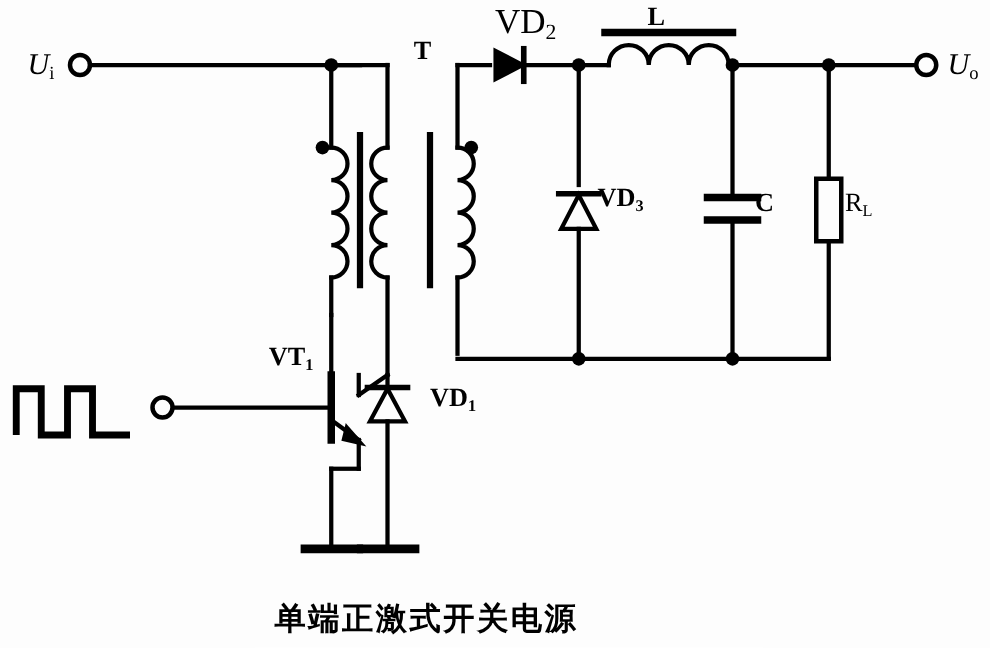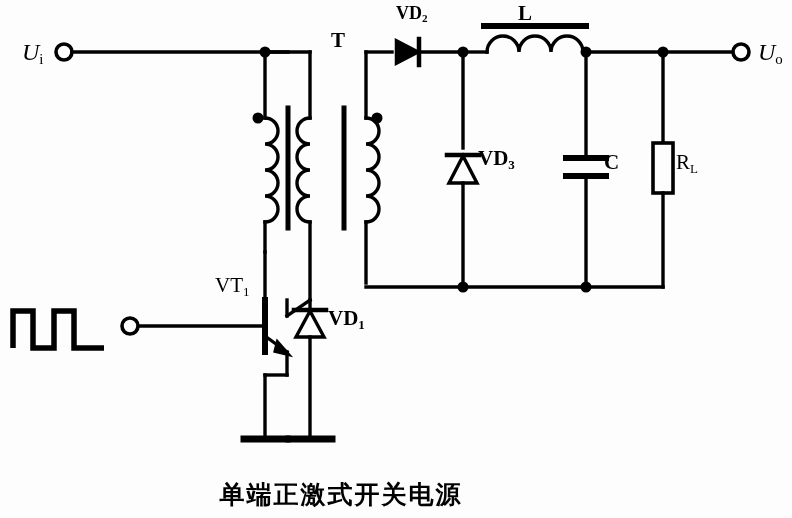--- a/index.html
+++ b/index.html
@@ -12,27 +12,27 @@
   }
   #stage{position:relative;width:792px;height:518px;background:#fdfdfd;}
   svg#circuit{position:absolute;left:0;top:0;width:792px;height:518px;display:block;}
 
   .lbl{position:absolute;white-space:nowrap;line-height:1;}
   .sub{font-size:0.62em;vertical-align:-0.28em;font-style:normal;}
 
   #lbl-ui{left:22px;top:40px;font-size:24px;font-weight:400;font-style:italic;}
   #lbl-uo{left:758px;top:40px;font-size:24px;font-weight:400;font-style:italic;}
   #lbl-t{left:331px;top:30px;font-size:21px;font-weight:600;}
-  #lbl-vd2{left:396px;top:4px;font-size:18px;font-weight:700;}
+  #lbl-vd2{left:396px;top:4px;font-size:28px;font-weight:400;}
   #lbl-l{left:518px;top:3px;font-size:21px;font-weight:700;}
   #lbl-vd3{left:478px;top:148px;font-size:21px;font-weight:700;}
   #lbl-c{left:604px;top:152px;font-size:21px;font-weight:700;}
   #lbl-rl{left:676px;top:152px;font-size:21px;font-weight:400;}
-  #lbl-vt1{left:215px;top:275px;font-size:21px;font-weight:400;}
-  #lbl-vd1{left:328px;top:308px;font-size:21px;font-weight:700;}
+  #lbl-vt1{left:215px;top:275px;font-size:21px;font-weight:700;}
+  #lbl-vd1{left:344px;top:308px;font-size:21px;font-weight:700;}
 
   #caption{
     position:absolute;left:0;top:478px;width:636px;
     text-align:center;font-size:25px;font-weight:700;
     font-family:"DejaVu Sans", sans-serif;
     letter-spacing:2px;
     padding-left:23px;
   }
 </style>
 </head>

